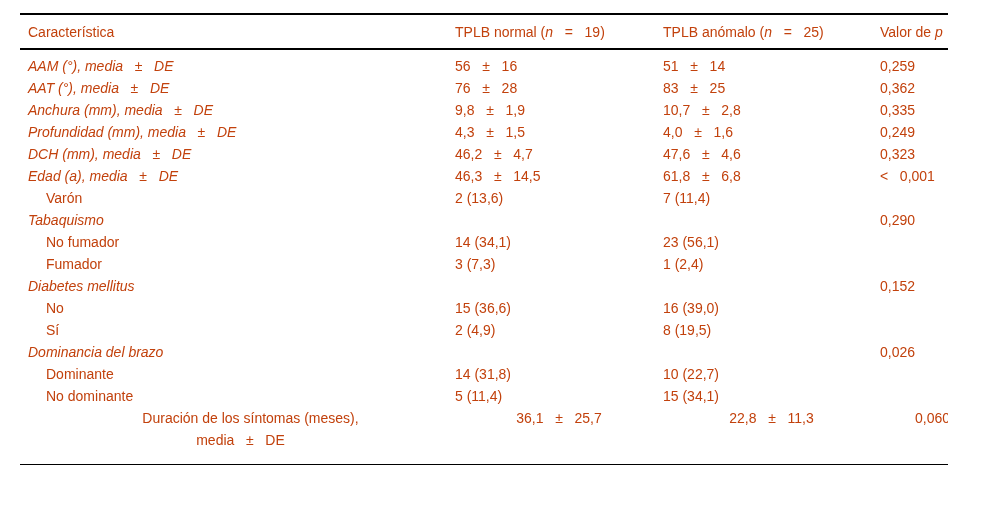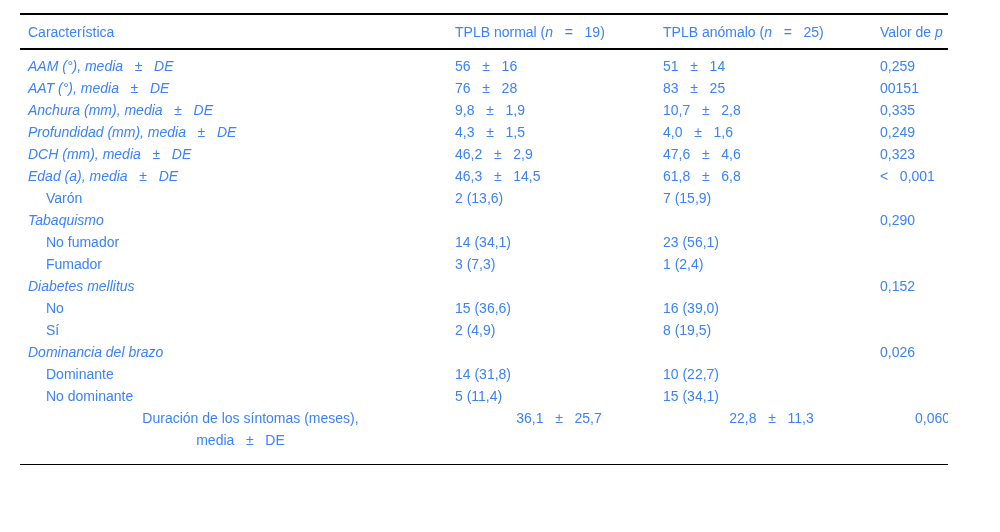--- a/index.html
+++ b/index.html
@@ -5,21 +5,21 @@
   html, body {
     margin: 0;
     padding: 0;
     background: #ffffff;
   }
   .page {
     position: relative;
     width: 948px;
     height: 532px;
     background: #ffffff;
-    color: #3b82f6;
+    color: #c2410c;
     font-family: "Liberation Sans", sans-serif;
     font-size: 14px;
     overflow: hidden;
   }
   table.data-table {
     border-collapse: collapse;
     table-layout: fixed;
     width: 965px;
     margin: 13px 0 0 20px;
     border-top: 2px solid #000;
@@ -76,50 +76,50 @@
         <tr class="group">
     <td class="c1">AAM (°), media   ±   DE</td>
     <td class="c2">56   ±   16</td>
     <td class="c3">51   ±   14</td>
     <td class="c4">0,259</td>
   </tr>
         <tr class="group">
     <td class="c1">AAT (°), media   ±   DE</td>
     <td class="c2">76   ±   28</td>
     <td class="c3">83   ±   25</td>
-    <td class="c4">00151</td>
+    <td class="c4">0,362</td>
   </tr>
         <tr class="group">
     <td class="c1">Anchura (mm), media   ±   DE</td>
     <td class="c2">9,8   ±   1,9</td>
     <td class="c3">10,7   ±   2,8</td>
     <td class="c4">0,335</td>
   </tr>
         <tr class="group">
     <td class="c1">Profundidad (mm), media   ±   DE</td>
     <td class="c2">4,3   ±   1,5</td>
     <td class="c3">4,0   ±   1,6</td>
     <td class="c4">0,249</td>
   </tr>
         <tr class="group">
     <td class="c1">DCH (mm), media   ±   DE</td>
-    <td class="c2">46,2   ±   2,9</td>
+    <td class="c2">46,2   ±   4,7</td>
     <td class="c3">47,6   ±   4,6</td>
     <td class="c4">0,323</td>
   </tr>
         <tr class="group">
     <td class="c1">Edad (a), media   ±   DE</td>
     <td class="c2">46,3   ±   14,5</td>
     <td class="c3">61,8   ±   6,8</td>
     <td class="c4">&lt;   0,001</td>
   </tr>
         <tr class="sub">
     <td class="c1">Varón</td>
     <td class="c2">2 (13,6)</td>
-    <td class="c3">7 (15,9)</td>
+    <td class="c3">7 (11,4)</td>
     <td class="c4"></td>
   </tr>
         <tr class="group">
     <td class="c1">Tabaquismo</td>
     <td class="c2"></td>
     <td class="c3"></td>
     <td class="c4">0,290</td>
   </tr>
         <tr class="sub">
     <td class="c1">No fumador</td>

